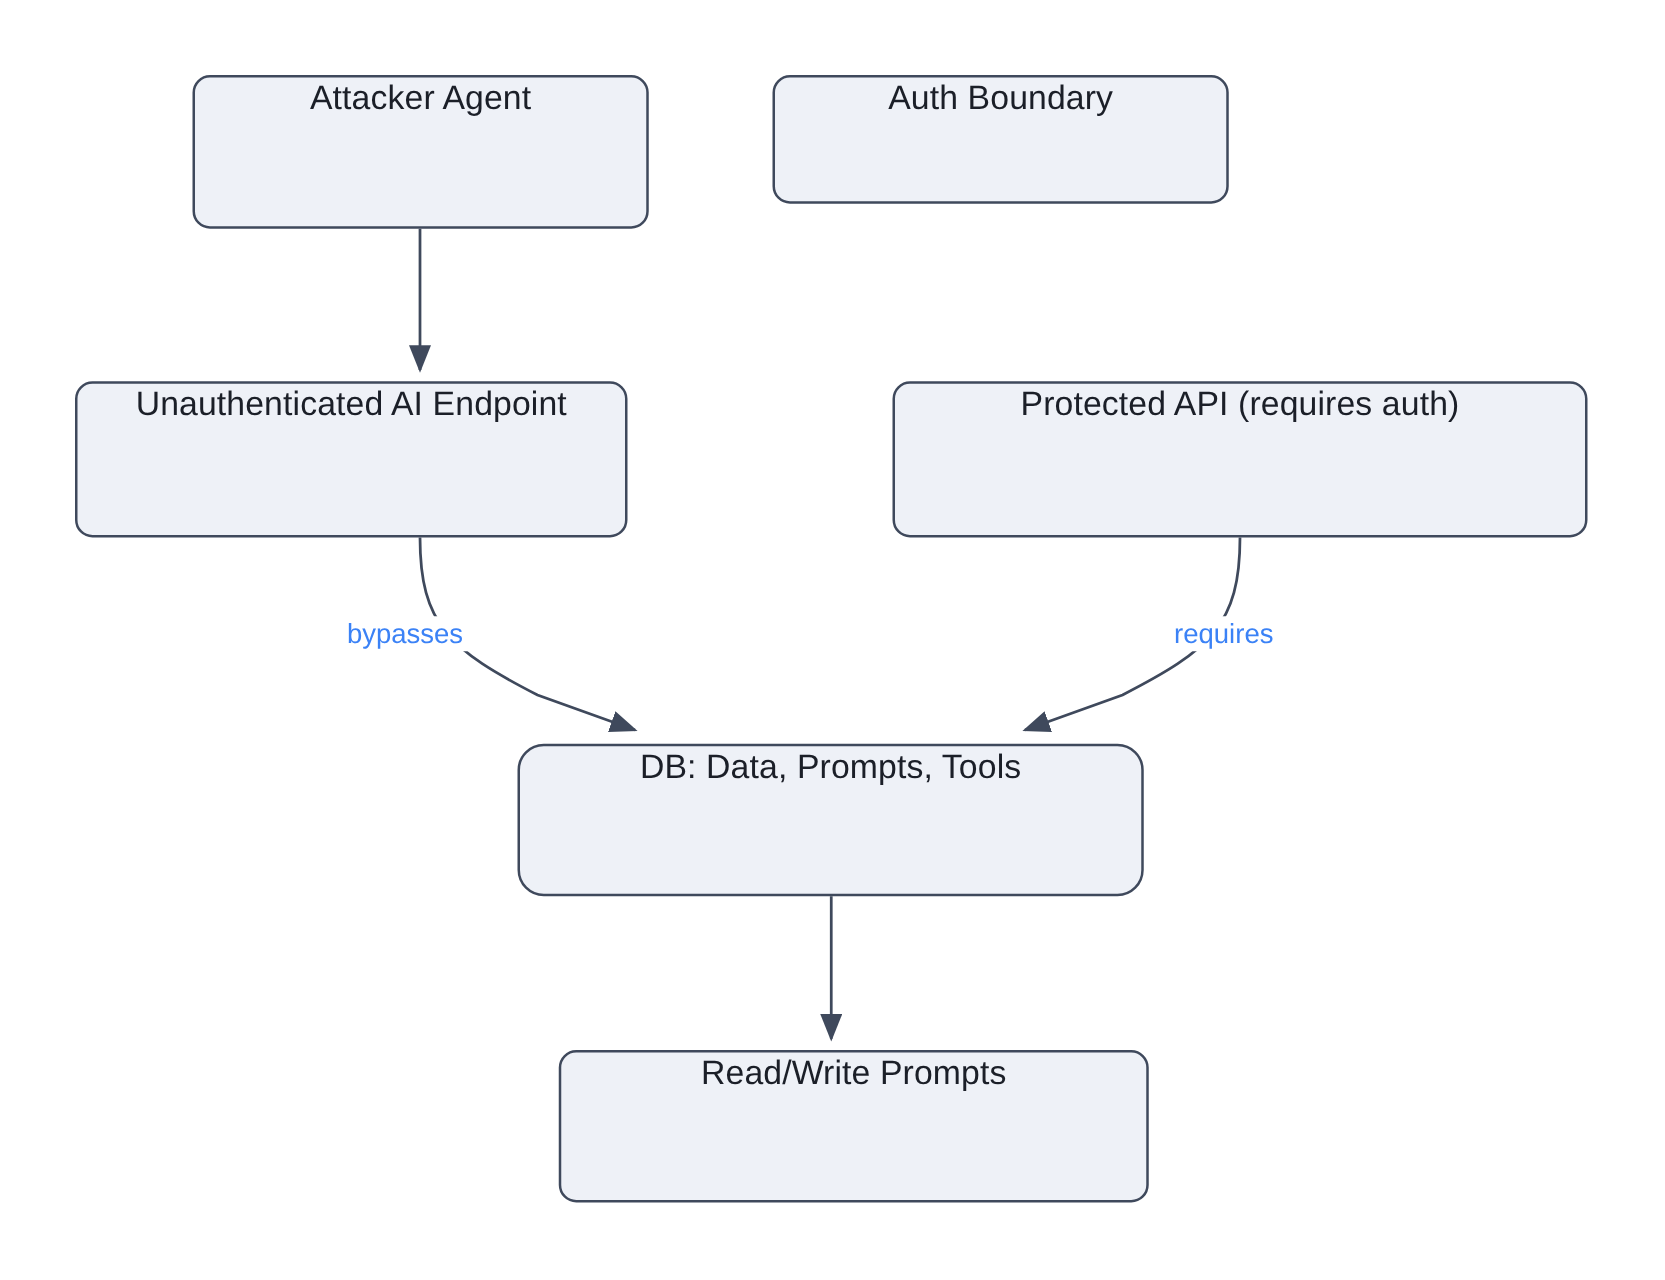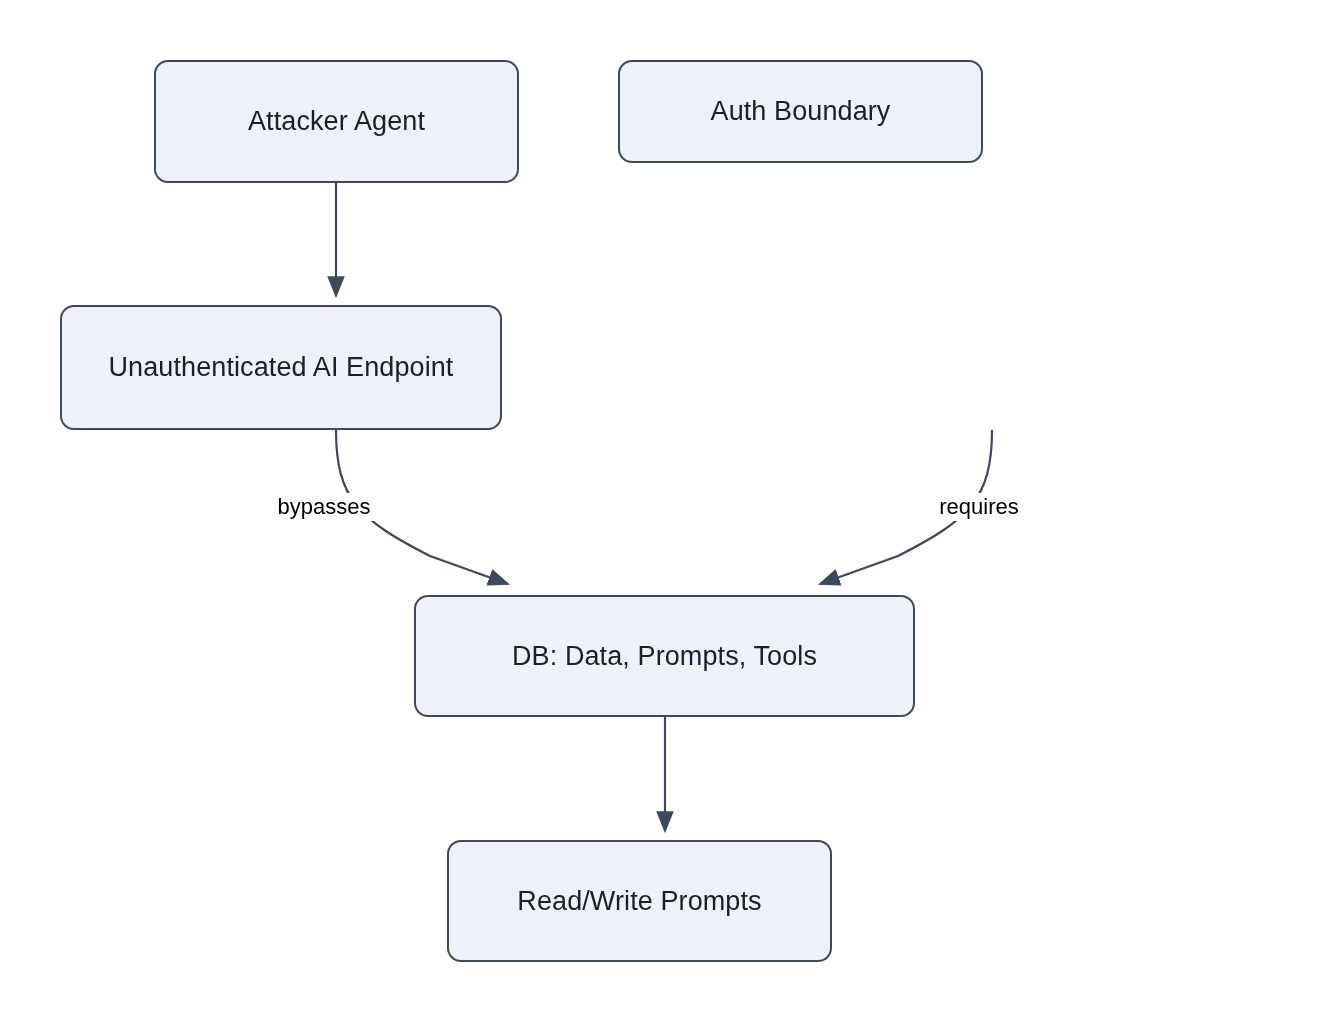--- a/index.html
+++ b/index.html
@@ -28,38 +28,38 @@
     height: 1024px;
     pointer-events: none;
   }
   .node {
     position: absolute;
     box-sizing: border-box;
     background: #eef1f7;
     border: 2px solid #3f495c;
     border-radius: 14px;
     display: flex;
-    align-items: center;
+    align-items: flex-start;
     justify-content: center;
     text-align: center;
     color: #1b1f28;
     font-size: 27px;
     line-height: 1.2;
     letter-spacing: 0.1px;
     z-index: 2;
   }
   .node-label {
     padding: 0 14px;
     white-space: nowrap;
   }
   .edge-label {
     position: absolute;
     z-index: 3;
     background: #ffffff;
-    color: #000000;
+    color: #3b82f6;
     font-size: 22px;
     line-height: 1;
     padding: 3px 5px;
     white-space: nowrap;
     transform: translate(-50%, -50%);
   }
 </style>
 </head>
 <body>
 
@@ -86,26 +86,29 @@
   </div>
 
   <div class="node" style="left:618px; top:60px; width:365px; height:103px;">
     <span class="node-label">Auth Boundary</span>
   </div>
 
   <div class="node" style="left:60px; top:305px; width:442px; height:125px;">
     <span class="node-label">Unauthenticated AI Endpoint</span>
   </div>
 
+  <div class="node" style="left:714px; top:305px; width:556px; height:125px;">
+    <span class="node-label">Protected API (requires auth)</span>
+  </div>
 
-  <div class="node" style="left:414px; top:595px; width:501px; height:122px;">
+  <div class="node" style="left:414px; top:595px; width:501px; height:122px;border-radius:21px;">
     <span class="node-label">DB: Data, Prompts, Tools</span>
   </div>
 
-  <div class="node" style="left:447px; top:840px; width:385px; height:122px;">
+  <div class="node" style="left:447px; top:840px; width:472px; height:122px;">
     <span class="node-label">Read/Write Prompts</span>
   </div>
 
   <div class="edge-label" style="left:324px; top:507px;">bypasses</div>
 
   <div class="edge-label" style="left:979px; top:507px;">requires</div>
 
 </div>
 
 </body></html>

